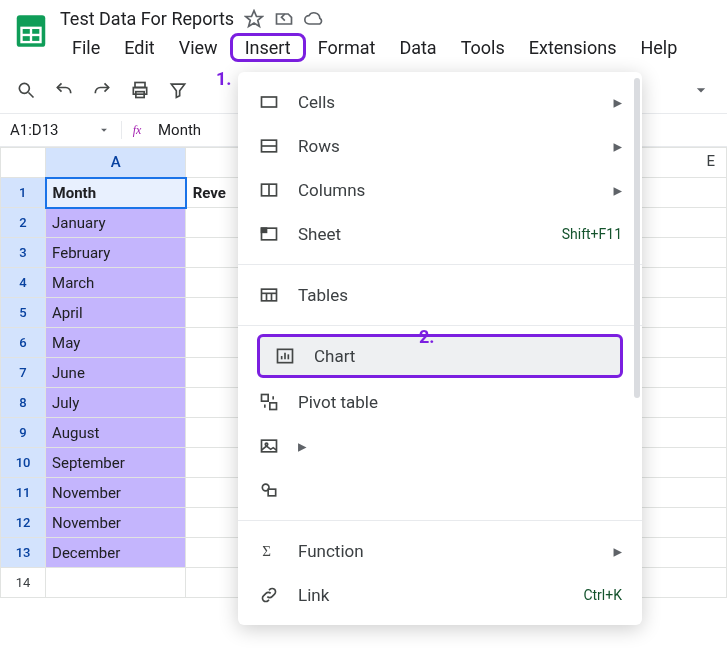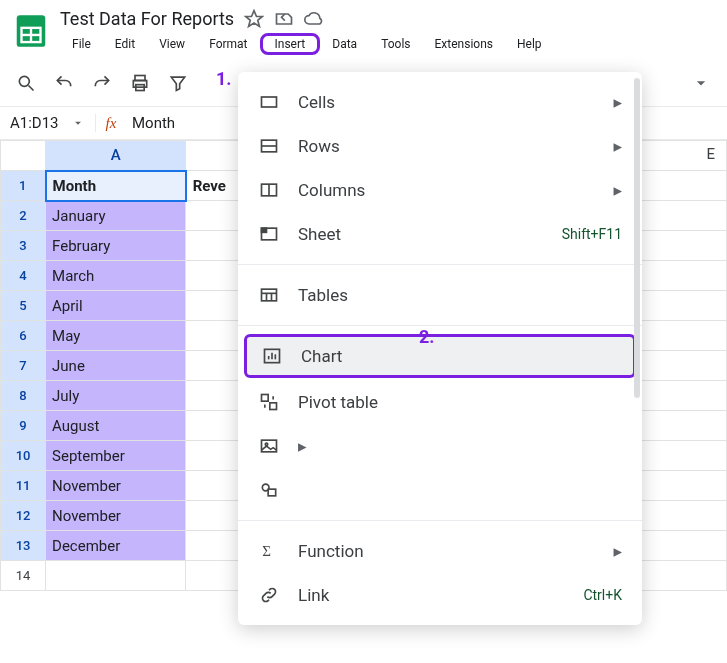--- a/index.html
+++ b/index.html
@@ -10,35 +10,35 @@
   .titlebar { display:flex; align-items:flex-start; padding:6px 8px 0 8px; }
   .logo { width:42px; height:42px; margin:4px 8px 0 2px; display:flex; align-items:center; justify-content:center; }
   .logo svg { width:38px; height:38px; }
   .title-area { flex:1; }
   .doc-title-row { display:flex; align-items:center; gap:10px; padding-top:2px; }
   .doc-title { font-size:18px; color:#202124; }
   .title-icon { width:20px; height:20px; color:#5f6368; display:flex; align-items:center; justify-content:center; }
   .title-icon svg { width:20px; height:20px; }
 
   
-  .menubar { display:flex; gap:0; padding:4px 0 6px 0; font-size:12px; color:#202124; }
+  .menubar { display:flex; gap:0; padding:4px 0 6px 0; font-size:18px; color:#202124; }
   .menubar .menu-item { padding:4px 12px; border-radius:4px; cursor:pointer; }
   .menubar .menu-item.active { border:3px solid #7b1fe0; border-radius:8px; padding:1px 12px; }
 
   
   .toolbar { display:flex; align-items:center; gap:14px; padding:10px 14px 10px 14px; border-bottom:1px solid transparent; }
   .tool { width:24px; height:24px; color:#444746; display:flex; align-items:center; justify-content:center; }
   .tool svg { width:20px; height:20px; }
   .toolbar-right { margin-left:auto; display:flex; align-items:center; }
   .chev { width:14px; height:14px; color:#5f6368; }
 
   
   .fx-row { display:flex; align-items:center; height:34px; border-top:1px solid #e8eaed; border-bottom:1px solid #e8eaed; }
-  .name-box { width:96px; display:flex; align-items:center; justify-content:space-between; padding:0 10px; font-size:15px; color:#202124; border-right:1px solid #e8eaed; }
-  .fx-label { width:30px; text-align:center; font-style:italic; font-family:serif; color:#c2410c; font-size:15px; }
+  .name-box { width:122px; display:flex; align-items:center; justify-content:space-between; padding:0 10px; font-size:15px; color:#202124; border-right:1px solid #e8eaed; }
+  .fx-label { width:30px; text-align:center; font-style:italic; font-family:serif; color:#a21caf; font-size:12px; }
   .fx-input { flex:1; font-size:15px; padding:0 6px; color:#202124; }
 
   
   .sheet-wrap { position:relative; }
   table.sheet { border-collapse:collapse; table-layout:fixed; width:100%; font-size:15px; }
   table.sheet th, table.sheet td { border:1px solid #e1e3e1; height:30px; }
   table.sheet th.corner { width:45px; background:#fff; }
   table.sheet th.col-a { width:140px; }
   table.sheet th.col-b { width:540px; }
   table.sheet thead th { background:#fff; font-weight:normal; color:#3c4043; text-align:center; position:relative; }
@@ -52,21 +52,21 @@
   table.sheet td.col-b-trunc { color:#202124; font-weight:700; background:#fff; }
   
   .colE { position:absolute; right:12px; top:0; height:28px; line-height:28px; font-size:15px; color:#3c4043;}
 
   
   .dropdown { position:absolute; top:72px; left:238px; width:404px; background:#fff; border-radius:6px; box-shadow:0 4px 20px rgba(0,0,0,0.2); padding:8px 0; z-index:20; }
   .dropdown::after { 
     content:""; position:absolute; right:2px; top:6px; width:6px; height:320px; background:#dadce0; border-radius:3px;
   }
   .menu-row { display:flex; align-items:center; height:44px; padding:0 20px; gap:18px; font-size:17px; color:#3c4043; cursor:pointer; }
-  .menu-row.highlight { background:#eef0f2; border:3px solid #7b1fe0; border-radius:6px; margin:2px 6px; padding:0 14px; }
+  .menu-row.highlight { background:#eef0f2; border:3px solid #7b1fe0; border-radius:6px; margin:2px 19px; padding:0 14px; }
   .menu-row .mi-icon { width:22px; height:22px; flex:0 0 22px; color:#444746; display:flex; align-items:center; justify-content:center;}
   .menu-row .mi-icon svg { width:20px; height:20px; }
   .menu-row .mi-label { flex:1; }
   .menu-row .mi-shortcut { color:#14532d; font-size:14px; }
   .menu-row .mi-sub { color:#5f6368; }
   .menu-sep { height:1px; background:#e8eaed; margin:8px 0; }
 
   
   .annot { position:absolute; font-weight:700; font-size:18px; color:#7b1fe0; z-index:30; }
 </style>
@@ -100,22 +100,22 @@
           <svg viewBox="0 0 24 24" fill="none" stroke="currentColor" stroke-width="2">
             <path d="M6 18a5 5 0 010-10 7 7 0 0113 3 4 4 0 010 7H6z"></path>
           </svg>
         </span>
     </div>
 
     <div class="menubar">
       <div class="menu-item">File</div>
       <div class="menu-item">Edit</div>
       <div class="menu-item">View</div>
+      <div class="menu-item active">Insert</div>
       <div class="menu-item">Format</div>
-      <div class="menu-item active">Insert</div>
       <div class="menu-item">Data</div>
       <div class="menu-item">Tools</div>
       <div class="menu-item">Extensions</div>
       <div class="menu-item">Help</div>
     </div>
   </div>
 </div>
 
 <div class="toolbar">
   <span class="tool">

